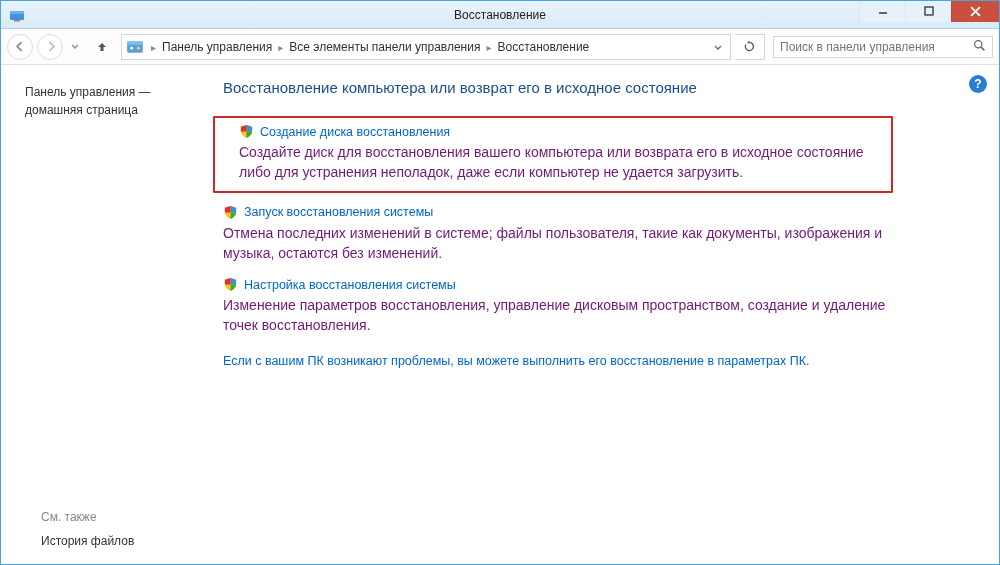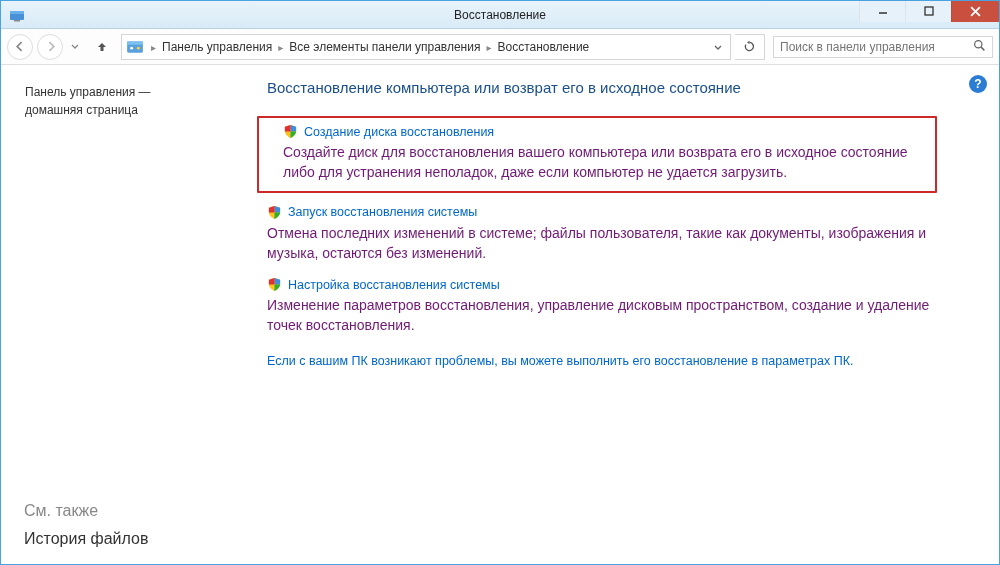--- a/index.html
+++ b/index.html
@@ -24,24 +24,24 @@
     .breadcrumb .bc-icon { width: 18px; height: 18px; margin-right: 2px; display: flex; align-items: center; justify-content: center; }
     .breadcrumb .sep { color: #888; padding: 0 5px; font-size: 10px; position: relative; top: 1px; }
     .breadcrumb .bc-item { padding: 0 1px; }
     .bc-tail { margin-left: auto; display: flex; align-items: center; gap: 6px; padding-right: 4px; color: #555; font-size: 12px; }
     .refresh-box { width: 30px; height: 26px; border: 1px solid #d6d6d6; border-left: none; background: #fff; display: flex; align-items: center; justify-content: center; color: #555; font-size: 13px; }
     .searchbox { width: 220px; height: 22px; border: 1px solid #d6d6d6; background: #fff; display: flex; align-items: center; padding: 0 6px; margin-left: 4px; }
     .searchbox input { border: none; outline: none; flex: 1; font-size: 12px; color: #888; background: transparent; }
     .searchbox .search-icon { color: #666; font-size: 13px; }
 
     
-    .content { display: flex; height: calc(100% - 64px); background: #fff; position: relative; gap: 44px; }
+    .content { display: flex; height: calc(100% - 64px); background: #fff; position: relative; }
     .sidebar { width: 220px; padding: 18px 10px 10px 24px; font-size: 12px; color: #333; position: relative; }
     .sidebar .cp-home { line-height: 1.5; }
-    .sidebar-bottom { position: absolute; bottom: 16px; left: 23px; font-size: 16px; }
+    .sidebar-bottom { position: absolute; bottom: 16px; left: 40px; font-size: 12px; }
     .sidebar-bottom .see-also { color: #888; margin-bottom: 10px; }
     .sidebar-bottom .file-history { color: #333; }
 
     .main { flex: 1; padding: 14px 40px 10px 2px; position: relative; }
     .help-icon { position: absolute; top: 10px; right: 12px; width: 18px; height: 18px; border-radius: 50%; background: #2b7cd3; color: #fff; font-size: 12px; font-weight: bold; display: flex; align-items: center; justify-content: center; }
     .page-title { font-size: 15px; color: #1a4f8b; font-weight: 400; margin-bottom: 22px; }
 
     .opt { margin-bottom: 14px; max-width: 680px; }
     .opt .opt-head { display: flex; align-items: center; gap: 6px; margin-bottom: 3px; }
     .opt .shield { width: 15px; height: 15px; flex-shrink: 0; }

